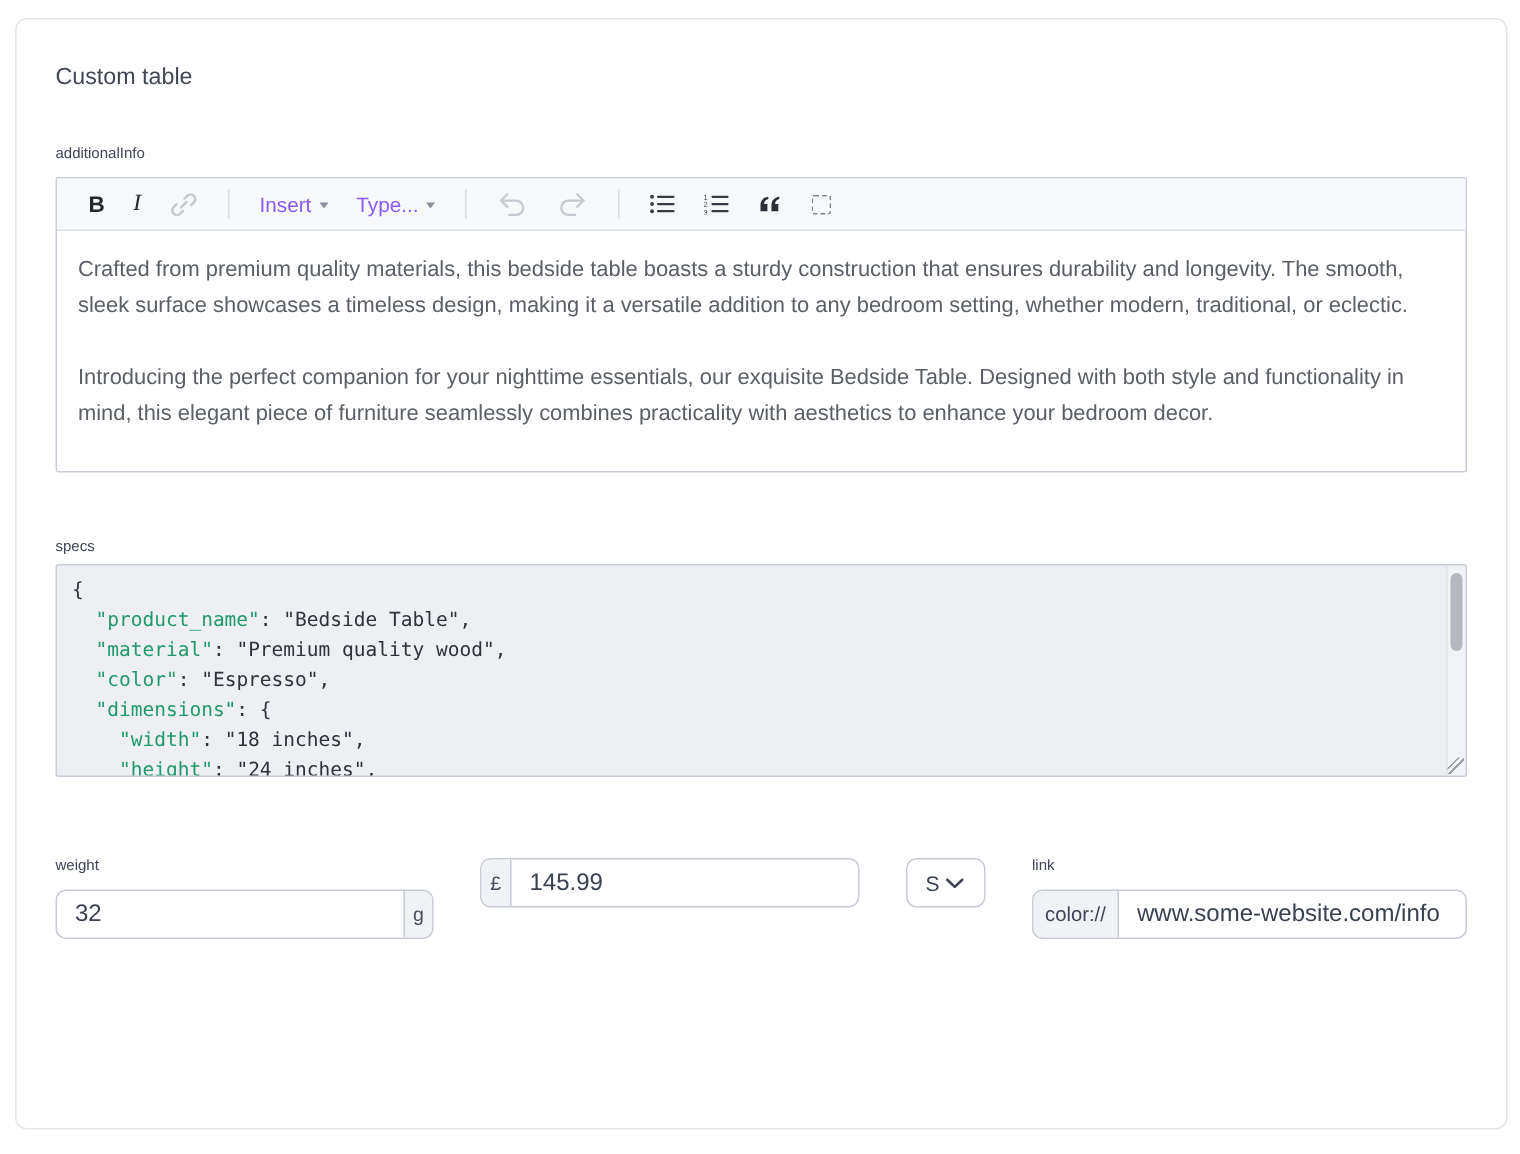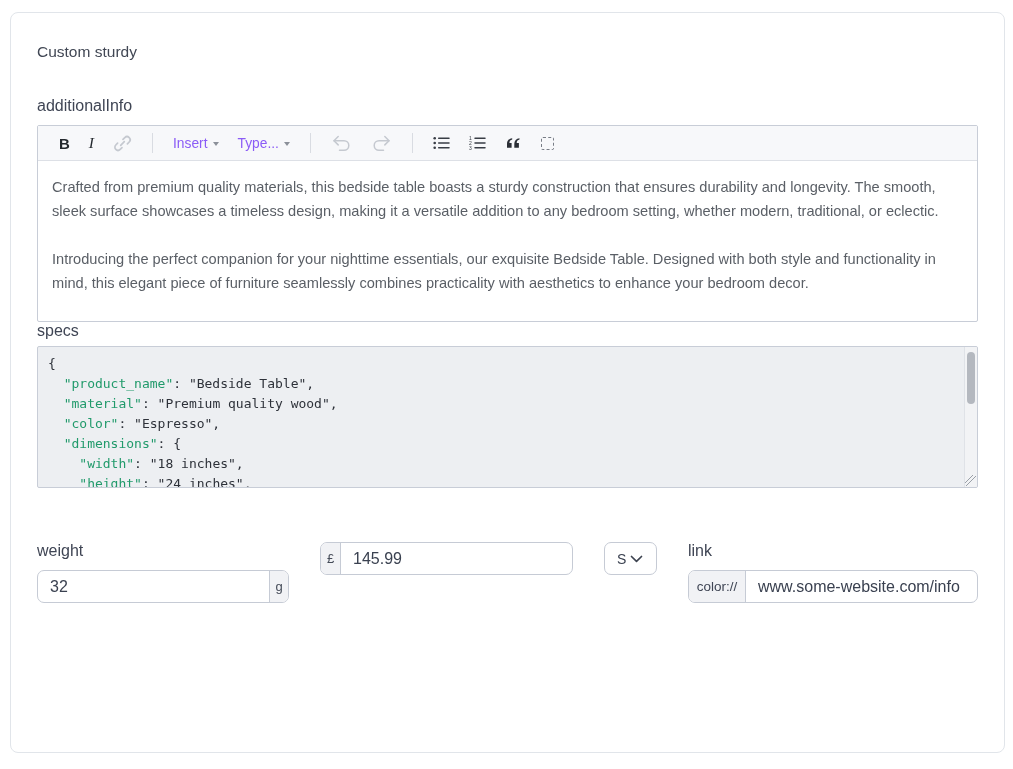--- a/index.html
+++ b/index.html
@@ -12,21 +12,21 @@
   .card {
     position:absolute; left:10px; top:12px; width:995px; height:741px;
     background:#ffffff; border:1px solid #e1e5ea; border-radius:8px;
   }
   .inner { padding:30px 26px 0 26px; }
 
   .page-title {
     font-size:15.5px; color:#414754; margin:0 0 36px 0; font-weight:400;
   }
   .field-label {
-    font-size:16px; color:#3f4554; margin:0 0 10px 0; display:block;
+    font-size:10px; color:#3f4554; margin:0 0 10px 0; display:block;
   }
 
   
   .editor { border:1px solid #c8cdd7; border-radius:2px; background:#fff; }
   .toolbar {
     height:35px; background:#f7f8fa; border-bottom:1px solid #dde0e6;
     display:flex; align-items:center; padding:0 15px; gap:7px;
   }
   .tb-btn { display:flex; align-items:center; gap:5px; padding:3px 6px; background:none; border:none; cursor:pointer; font-family:inherit; }
   .tb-bold { font-weight:700; font-size:15px; color:#24292e; }
@@ -41,21 +41,21 @@
   .icon-svg { display:block; }
   .dashed-square {
     width:13px; height:13px; border:1.2px dashed #787d86; border-radius:2px; display:block;
   }
   .editor-content { padding:14px 14px 2px 14px; }
   .editor-content p {
     margin:0 0 24px 0; font-size:14.6px; line-height:24px; color:#5a5f66;
   }
 
   
-  .specs-section { }
+  .specs-section { margin-top:44px; }
   .specs-section .field-label { margin-bottom:6px; }
   .code-box {
     position:relative; height:142px; background:#edeff2;
     border:1px solid #c8cdd7; border-radius:2px; overflow:hidden;
   }
   .code-lines {
     padding:7px 26px 0 10px;
     font-family:"DejaVu Sans Mono", monospace;
     font-size:13px; line-height:20px; color:#2e323a; white-space:pre;
   }
@@ -102,21 +102,21 @@
     color:#3a4150; font-family:inherit; background:transparent;
   }
   .select-chevron { position:absolute; right:13px; top:50%; margin-top:-4px; pointer-events:none; }
 </style>
 </head>
 <body>
 
 <div class="card">
   <div class="inner">
 
-    <h2 class="page-title">Custom sturdy</h2>
+    <h2 class="page-title">Custom table</h2>
 
     <label class="field-label">additionalInfo</label>
     <div class="editor">
       <div class="toolbar">
         <button class="tb-btn tb-bold">B</button>
         <button class="tb-btn tb-italic">I</button>
         <button class="tb-btn">
           <svg class="icon-svg" width="19" height="19" viewBox="0 0 19 19" fill="none" stroke="#c5c9d0" stroke-width="1.7" stroke-linecap="round">
             <path d="M7.7 11.3 L11.3 7.7"></path>
             <path d="M10 5.4 L11.8 3.6 a3.1 3.1 0 0 1 4.4 4.4 L14.4 9.8"></path>

